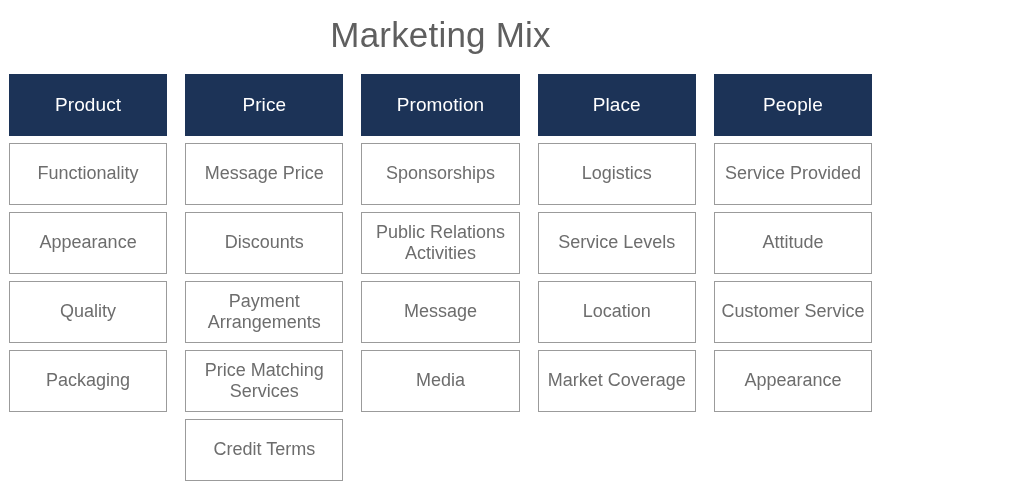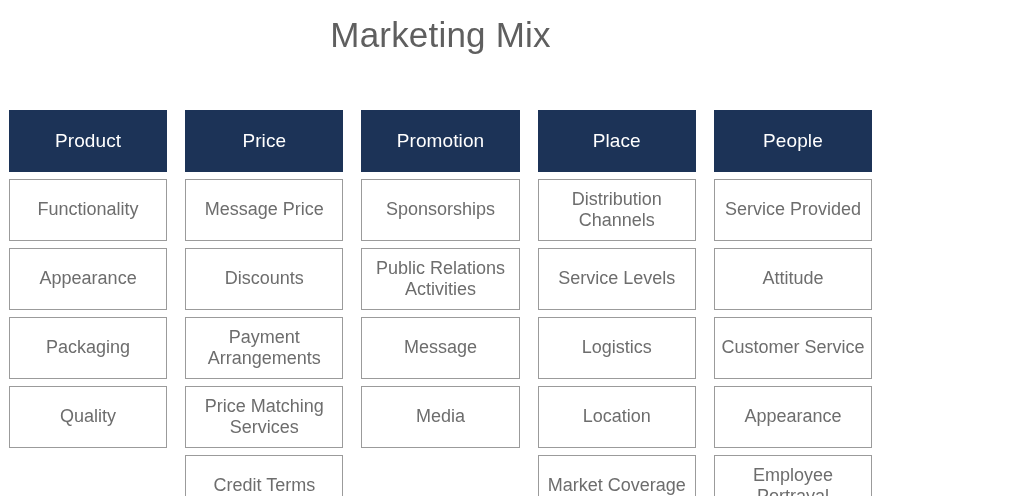--- a/index.html
+++ b/index.html
@@ -58,21 +58,20 @@
     height: 62px;
     display: flex;
     align-items: center;
     justify-content: center;
     font-size: 19px;
     font-weight: 400;
     text-align: center;
     box-sizing: border-box;
     padding: 2px 6px;
     letter-spacing: 0.1px;
-    margin-top: 36px;
   }
 
   .item-cell {
     border: 1.4px solid #9b9b9b;
     background: #ffffff;
     color: #6d6d6d;
     height: 62px;
     display: flex;
     align-items: center;
     justify-content: center;
@@ -91,22 +90,22 @@
 <div class="diagram">
 
   <h1 class="title">Marketing Mix</h1>
 
   <div class="grid">
 
     <div class="column">
       <div class="header-cell">Product</div>
       <div class="item-cell">Functionality</div>
       <div class="item-cell">Appearance</div>
+      <div class="item-cell">Quality</div>
       <div class="item-cell">Packaging</div>
-      <div class="item-cell">Quality</div>
     </div>
 
     <div class="column">
       <div class="header-cell">Price</div>
       <div class="item-cell">Message Price</div>
       <div class="item-cell">Discounts</div>
       <div class="item-cell">Payment
 Arrangements</div>
       <div class="item-cell">Price Matching
 Services</div>
@@ -117,32 +116,28 @@
       <div class="header-cell">Promotion</div>
       <div class="item-cell">Sponsorships</div>
       <div class="item-cell">Public Relations
 Activities</div>
       <div class="item-cell">Message</div>
       <div class="item-cell">Media</div>
     </div>
 
     <div class="column">
       <div class="header-cell">Place</div>
-      <div class="item-cell">Distribution
-Channels</div>
+      <div class="item-cell">Logistics</div>
       <div class="item-cell">Service Levels</div>
-      <div class="item-cell">Logistics</div>
       <div class="item-cell">Location</div>
       <div class="item-cell">Market Coverage</div>
     </div>
 
     <div class="column">
       <div class="header-cell">People</div>
       <div class="item-cell">Service Provided</div>
       <div class="item-cell">Attitude</div>
       <div class="item-cell">Customer Service</div>
       <div class="item-cell">Appearance</div>
-      <div class="item-cell">Employee
-Portrayal</div>
     </div>
 
   </div>
 </div>
 
 </body></html>

